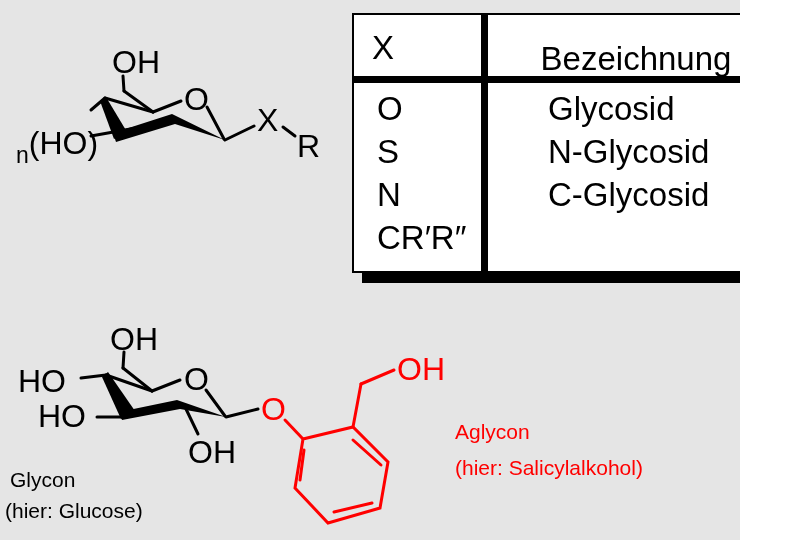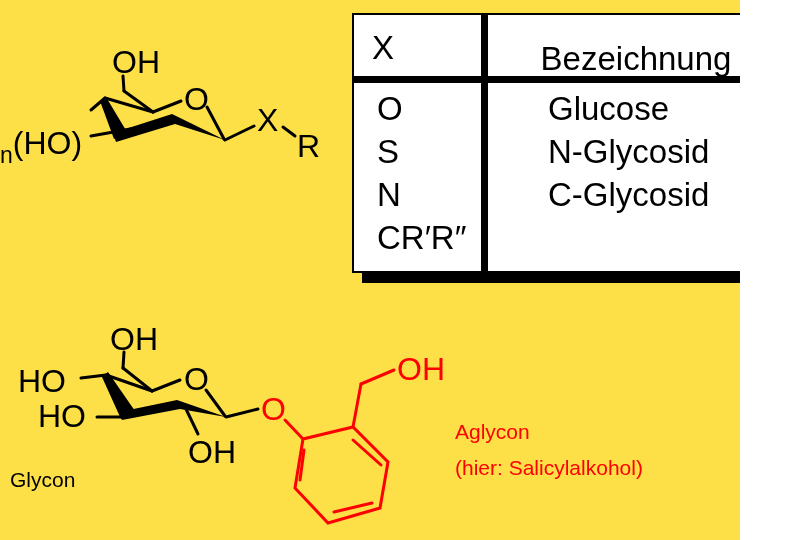--- a/index.html
+++ b/index.html
@@ -1,17 +1,17 @@
 <!DOCTYPE html>
 <html style="--red: #ff0000; --ink: #000000;"><head>
 <meta charset="utf-8">
 <style>
   html,body{margin:0;padding:0;background:#fff;}
   #canvas{
-    position:relative;width:740px;height:540px;background:#fde047;overflow:hidden;
+    position:relative;width:740px;height:540px;background:#e5e5e5;overflow:hidden;
     font-family:"Liberation Sans", sans-serif;color:#000;
   }
   #bonds{position:absolute;left:0;top:0;}
   .lbl{position:absolute;font-size:32px;line-height:1;white-space:nowrap;}
   .red{color:var(--red,#ff0000);}
   .red-stroke{stroke:var(--red,#ff0000);}
   .thin{fill:none;stroke:#000;stroke-width:3;stroke-linecap:round;}
   .thinr{fill:none;stroke-width:3;stroke-linecap:round;}
   .bold{fill:#000;stroke:none;}
   .subn{font-size:23px;vertical-align:-9px;}
@@ -73,48 +73,49 @@
       <path class="thinr red-stroke" d="M304,450 L300,480"></path>
       <path class="thinr red-stroke" d="M353,440 L381,465"></path>
       <path class="thinr red-stroke" d="M334,512 L372,503"></path>
       <path class="thinr red-stroke" d="M353,427 L361,384"></path>
       <path class="thinr red-stroke" d="M361,384 L394,370"></path>
     </g>
   </svg>
 
   <div class="lbl" style="left:112px;top:46px">OH</div>
   <div class="lbl" style="left:184px;top:83px">O</div>
-  <div class="lbl" style="left:0;top:127px"><span class="subn">n</span><span>(HO)</span></div>
+  <div class="lbl" style="left:16px;top:127px"><span class="subn">n</span><span>(HO)</span></div>
   <div class="lbl" style="left:257px;top:104px">X</div>
   <div class="lbl" style="left:297px;top:130px">R</div>
 
   <div id="gtable">
     <div class="th-x">X</div>
     <div class="th-name">Bezeichnung</div>
     <div class="vdiv"></div>
     <div class="hdiv"></div>
     <div class="col-x">
       <div class="cell-line">O</div>
       <div class="cell-line">S</div>
       <div class="cell-line">N</div>
       <div class="cell-line">CR′R″</div>
     </div>
     <div class="col-name">
-      <div class="cell-line">Glucose</div>
+      <div class="cell-line">Glycosid</div>
       <div class="cell-line">N-Glycosid</div>
       <div class="cell-line">C-Glycosid</div>
     </div>
   </div>
 
   <div class="lbl" style="left:110px;top:323px">OH</div>
   <div class="lbl" style="left:18px;top:365px">HO</div>
   <div class="lbl" style="left:38px;top:400px">HO</div>
   <div class="lbl" style="left:184px;top:363px">O</div>
   <div class="lbl" style="left:188px;top:436px">OH</div>
 
   <div class="lbl red" style="left:261px;top:393px">O</div>
   <div class="lbl red" style="left:397px;top:353px">OH</div>
 
   <div class="caption" style="left:10px;top:469px">Glycon</div>
+  <div class="caption" style="left:5px;top:500px">(hier: Glucose)</div>
   <div class="caption red" style="left:455px;top:421px">Aglycon</div>
   <div class="caption red" style="left:455px;top:457px">(hier: Salicylalkohol)</div>
 
 </div>
 
 </body></html>

